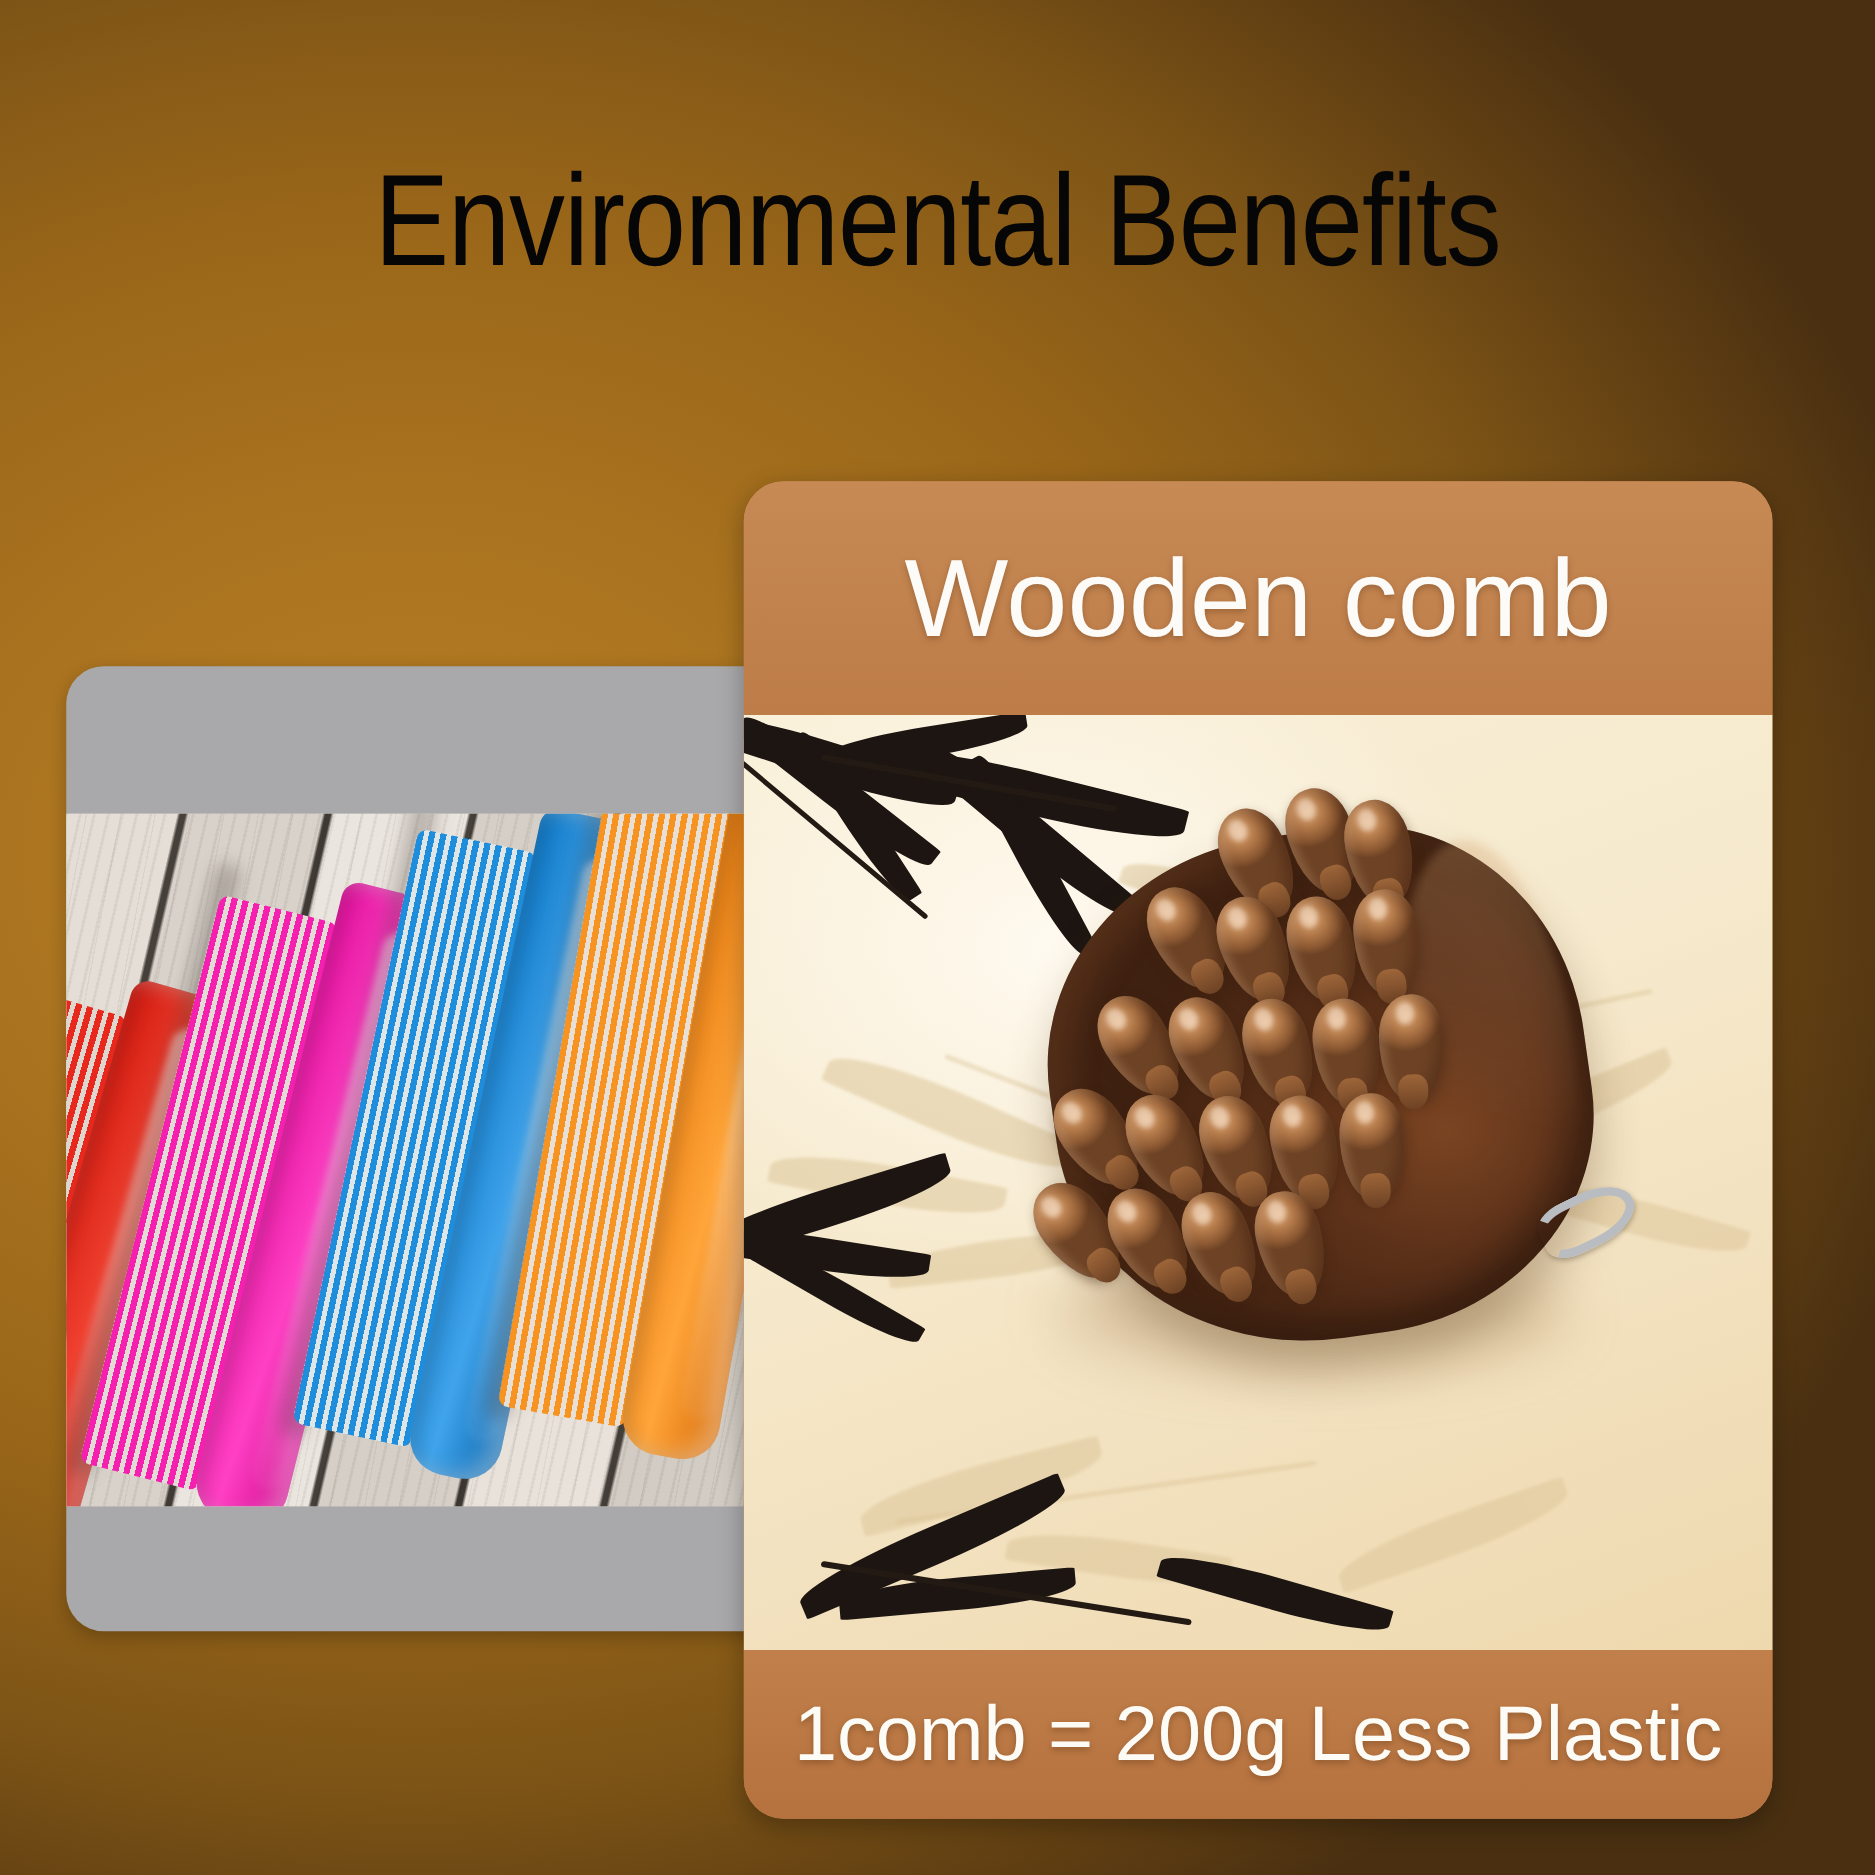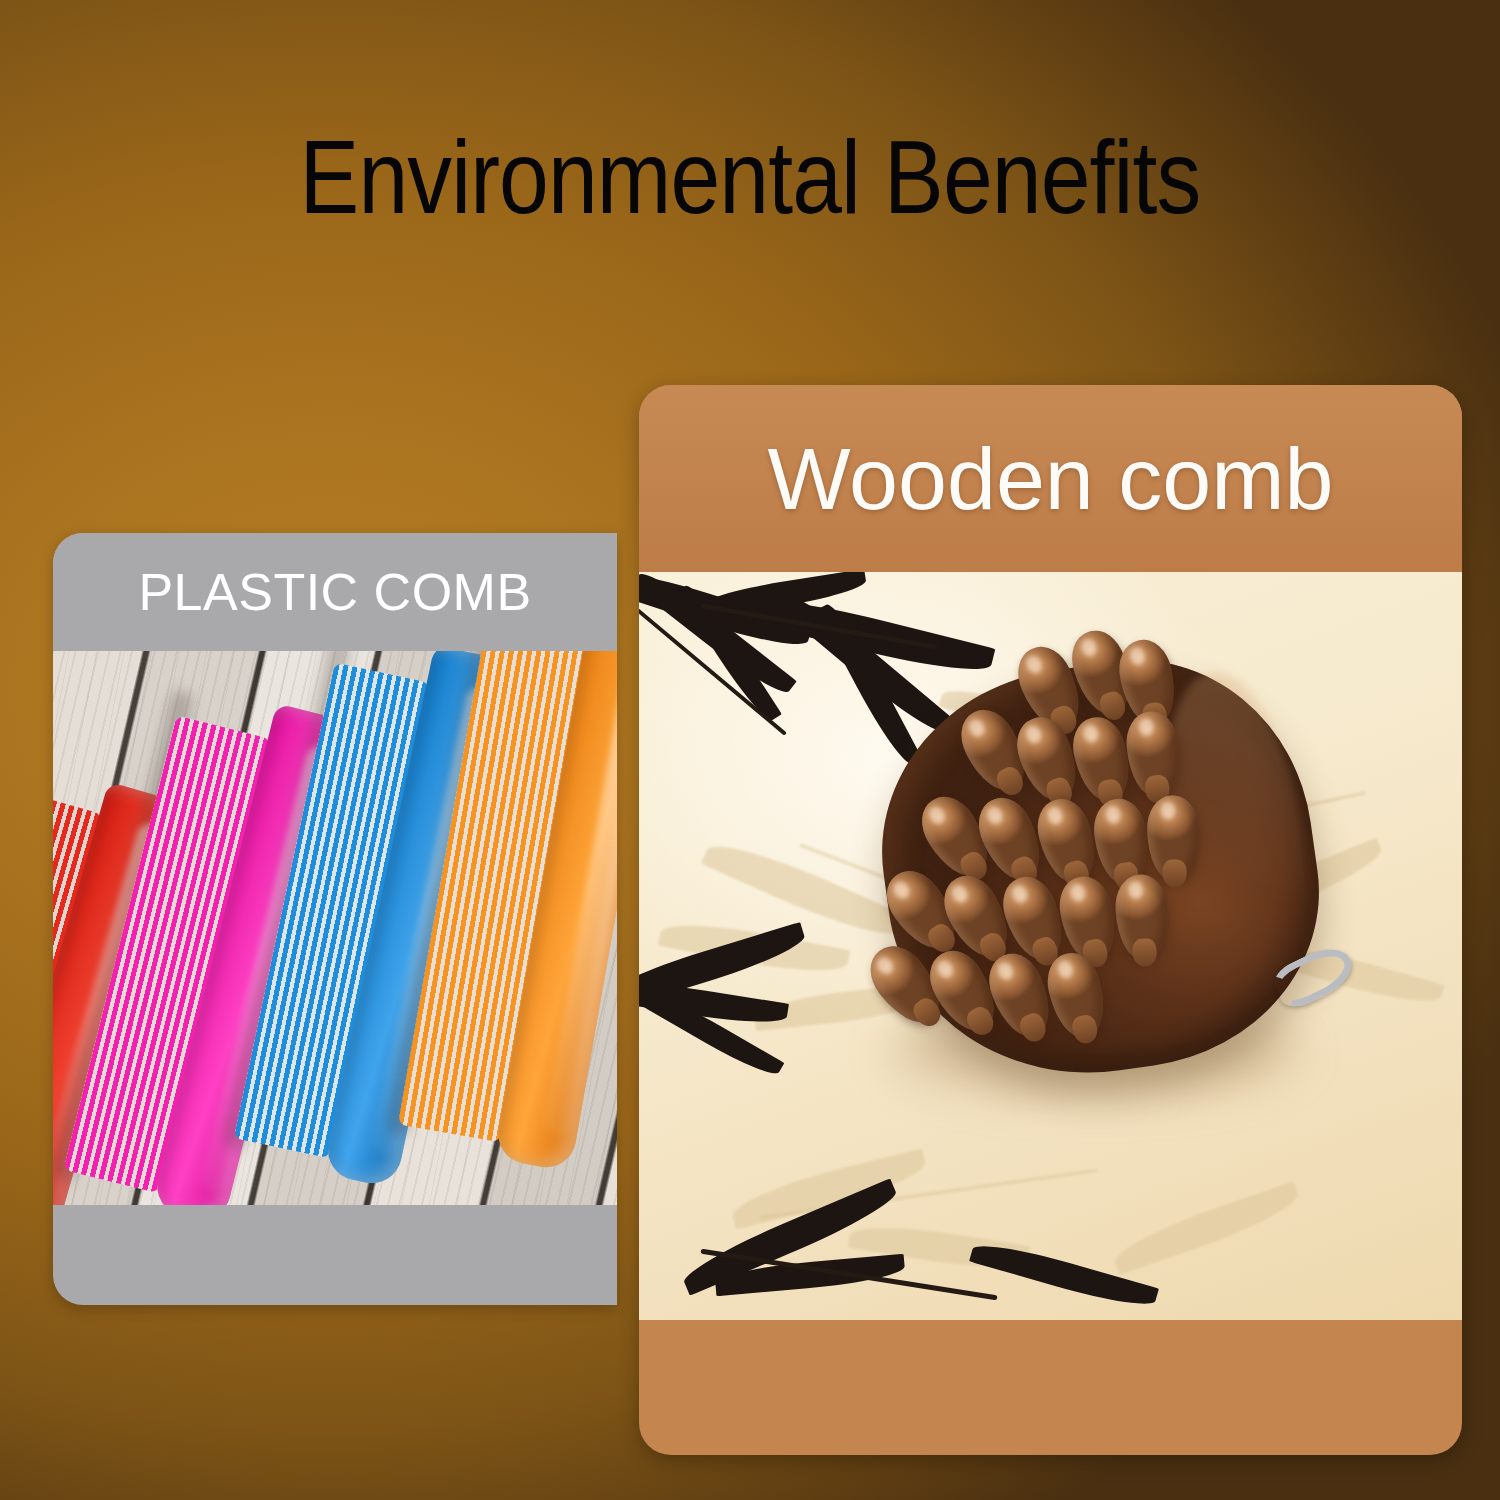--- a/index.html
+++ b/index.html
@@ -77,21 +77,21 @@
     display: flex; align-items: center; justify-content: center;
     background: #a9a9ab;
     color: #ffffff;
     font-size: 46px;
     font-family: "Liberation Sans Narrow", "Liberation Sans", sans-serif;
     z-index: 3;
   }
 
   
   #wooden-card {
-    left: 639px; top: 385px;
+    left: 595px; top: 385px;
     width: 823px; height: 1070px;
     border-radius: 32px;
     background: #c5854f;
     box-shadow: 0 6px 20px rgba(0,0,0,.28);
   }
   #wooden-card .card-header {
     position: absolute; top: 0; left: 0;
     width: 100%; height: 187px;
     display: flex; align-items: center; justify-content: center;
     background: linear-gradient(180deg,#c78a55 0%, #bd7c48 100%);
@@ -290,21 +290,20 @@
 </style>
 </head>
 <body>
 
 <div id="poster">
 
   <div class="poster-title">Environmental Benefits</div>
 
   <div class="card" id="plastic-card">
 
-    <div class="card-header">PLASTIC COMB</div>
 
     <div class="card-photo">
       <div class="wood-floor"></div>
       <div class="wood-grain"></div>
 
       <div class="comb" style="left:-38px; top:128px; width:168px; height:470px; transform:rotate(16deg);">
 
         <div class="teeth" style="background:repeating-linear-gradient(90deg,#e8281c 0px,#e8281c 5px,#ded7cf 5px,#ded7cf 9px);"></div>
         <div class="spine" style="background:linear-gradient(95deg,#d01a10,#f0402f 55%,#b81208);"></div>
         <div class="gloss"></div>
@@ -446,15 +445,16 @@
             <div class="neck"></div>
           </div>
         <div class="pin" style="left:148px; top:282px; transform:rotate(-6deg);">
             <div class="neck"></div>
           </div>
 
         <div class="hook"></div>
       </div>
     </div>
 
+    <div class="card-footer">1comb = 200g Less Plastic</div>
   </div>
 
 </div>
 
 </body></html>

